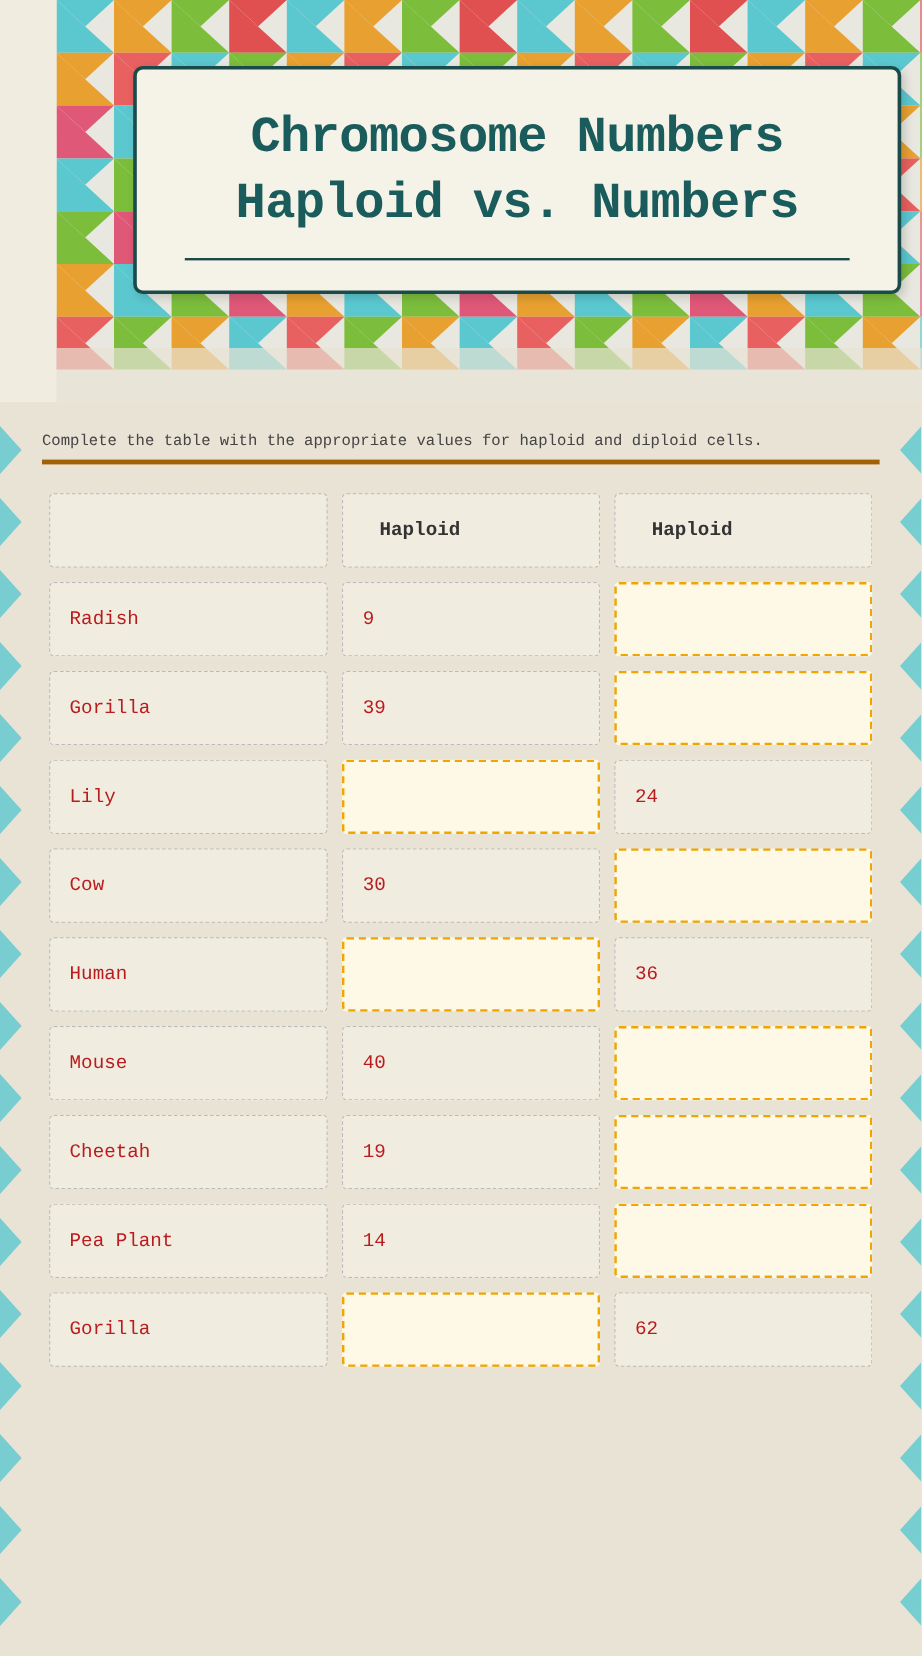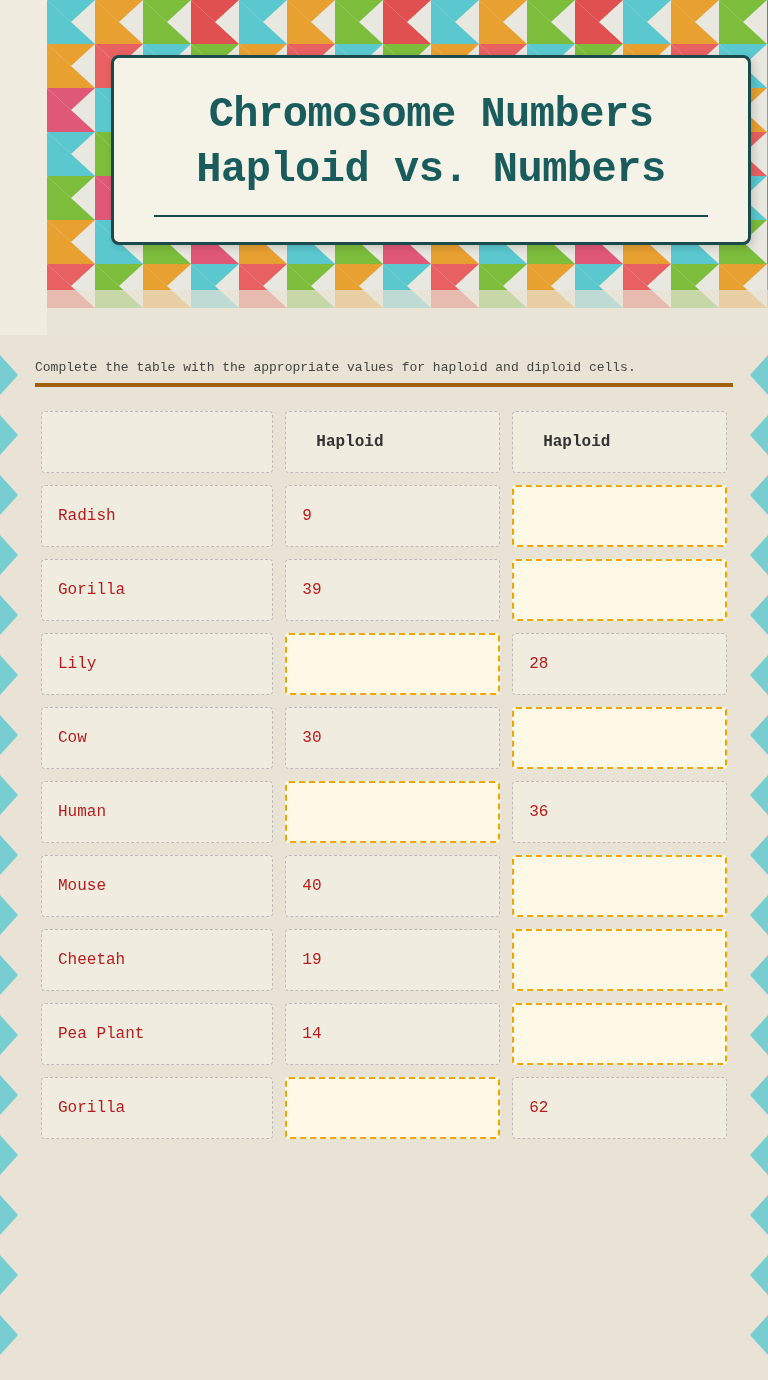--- a/index.html
+++ b/index.html
@@ -449,21 +449,21 @@
               </td>
             </tr>
             <tr>
               <td class="cell">
                 <div class="cell-inner">Lily</div>
               </td>
               <td class="cell">
                 <div class="cell-inner input-blank"></div>
               </td>
               <td class="cell">
-                <div class="cell-inner">28</div>
+                <div class="cell-inner">24</div>
               </td>
             </tr>
             <tr>
               <td class="cell">
                 <div class="cell-inner">Cow</div>
               </td>
               <td class="cell">
                 <div class="cell-inner">30</div>
               </td>
               <td class="cell">

